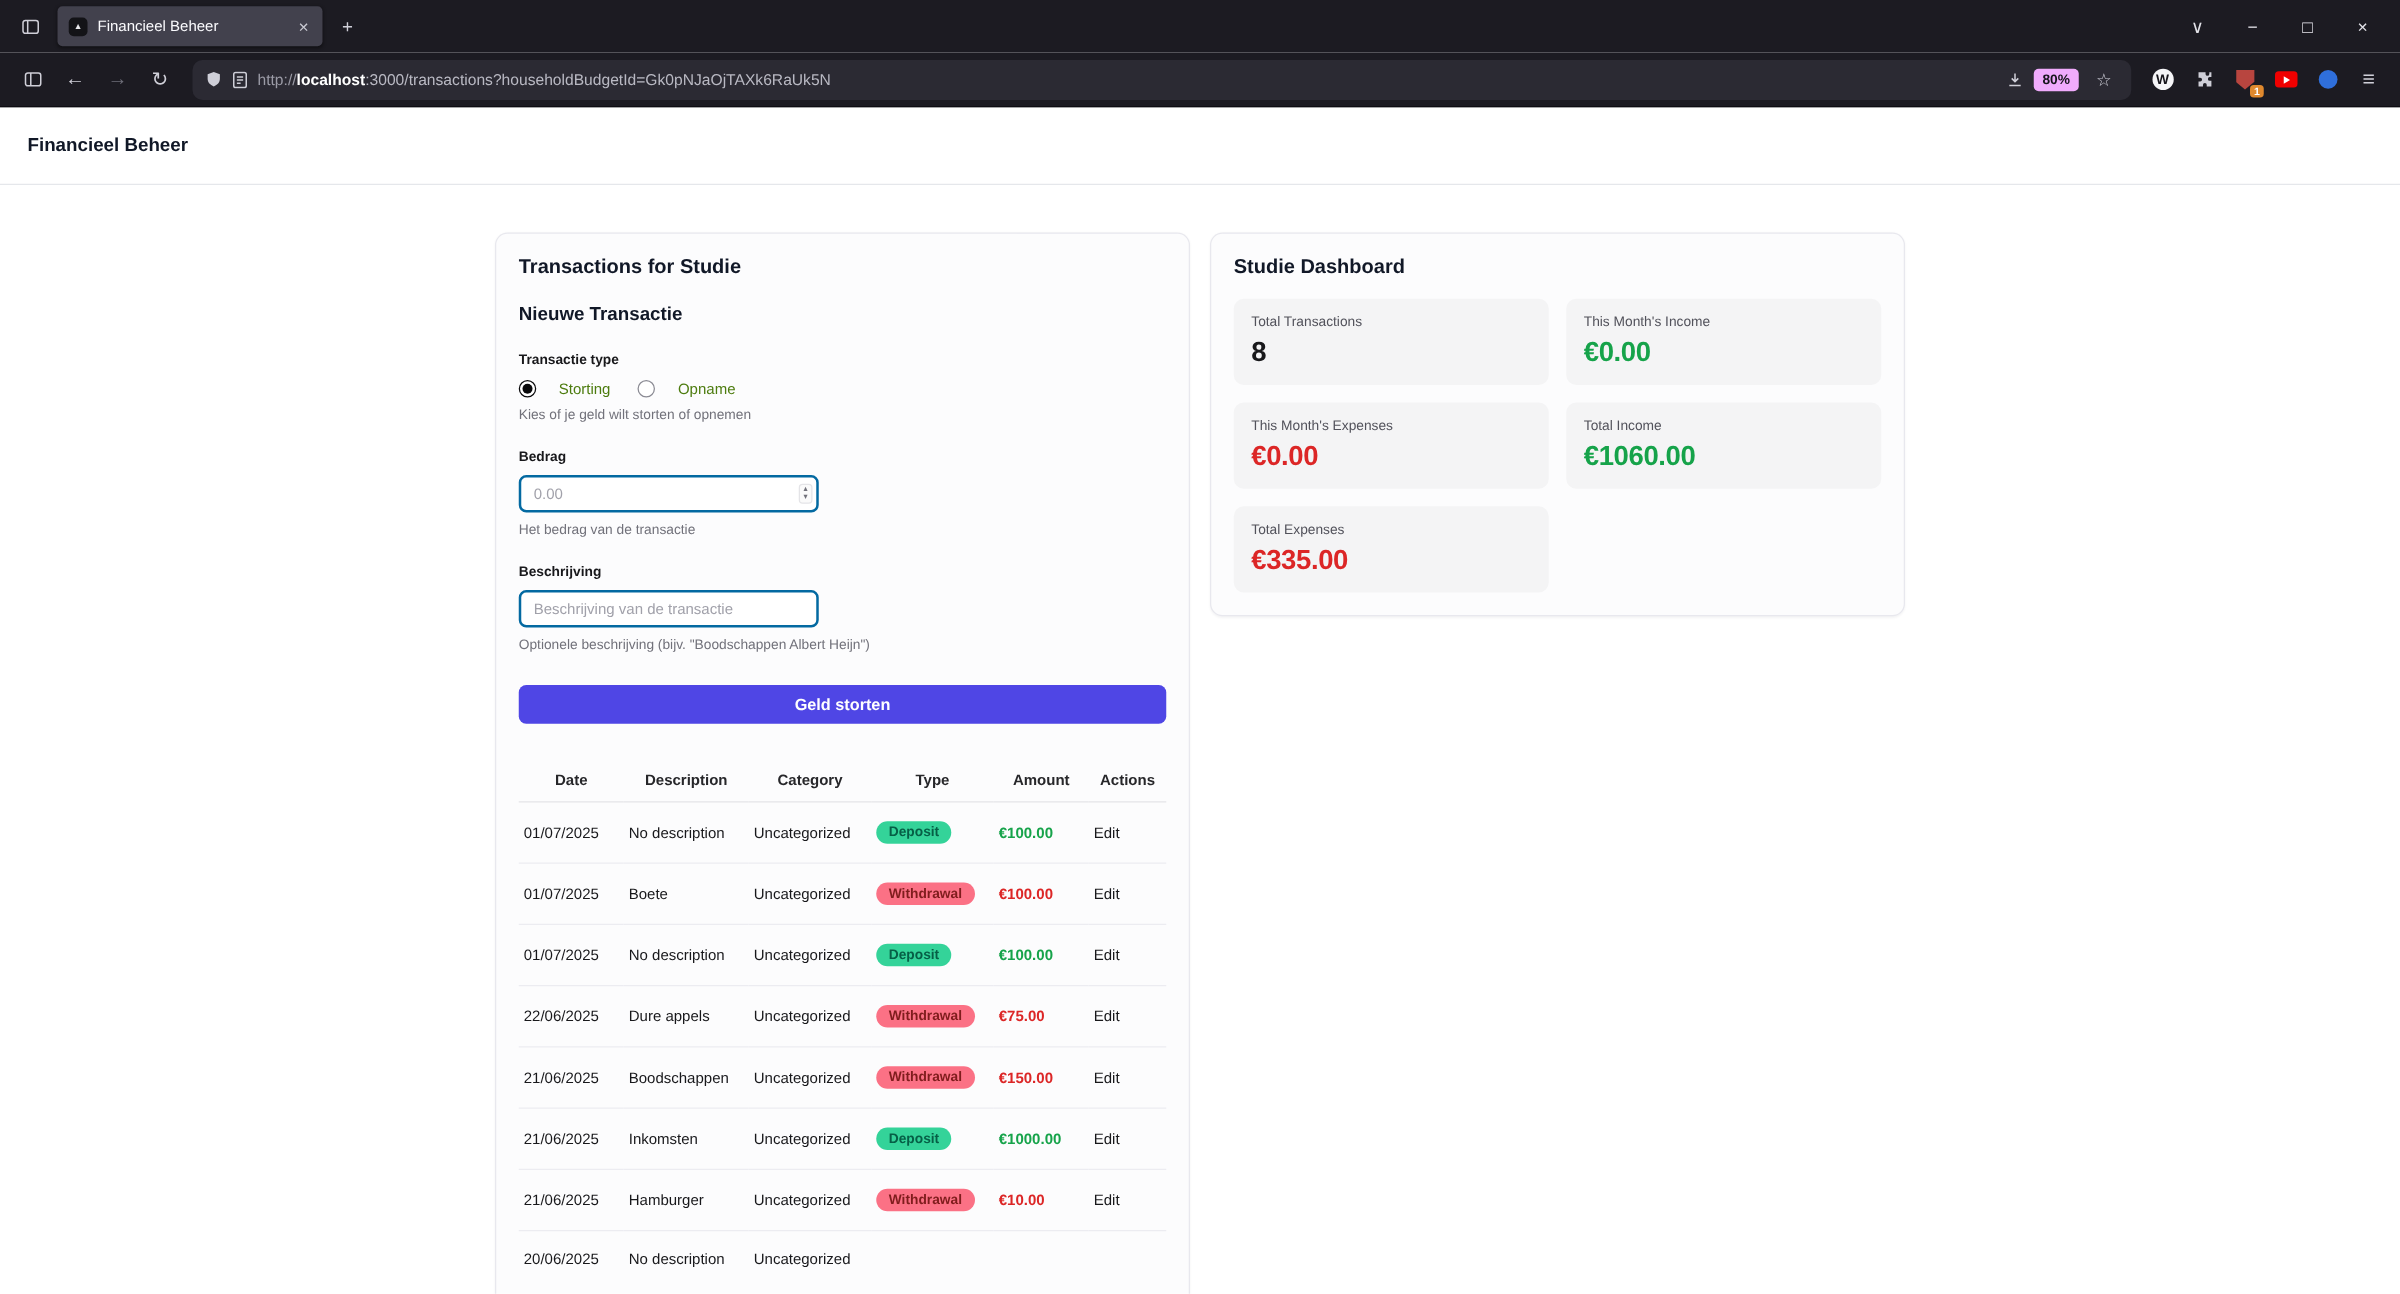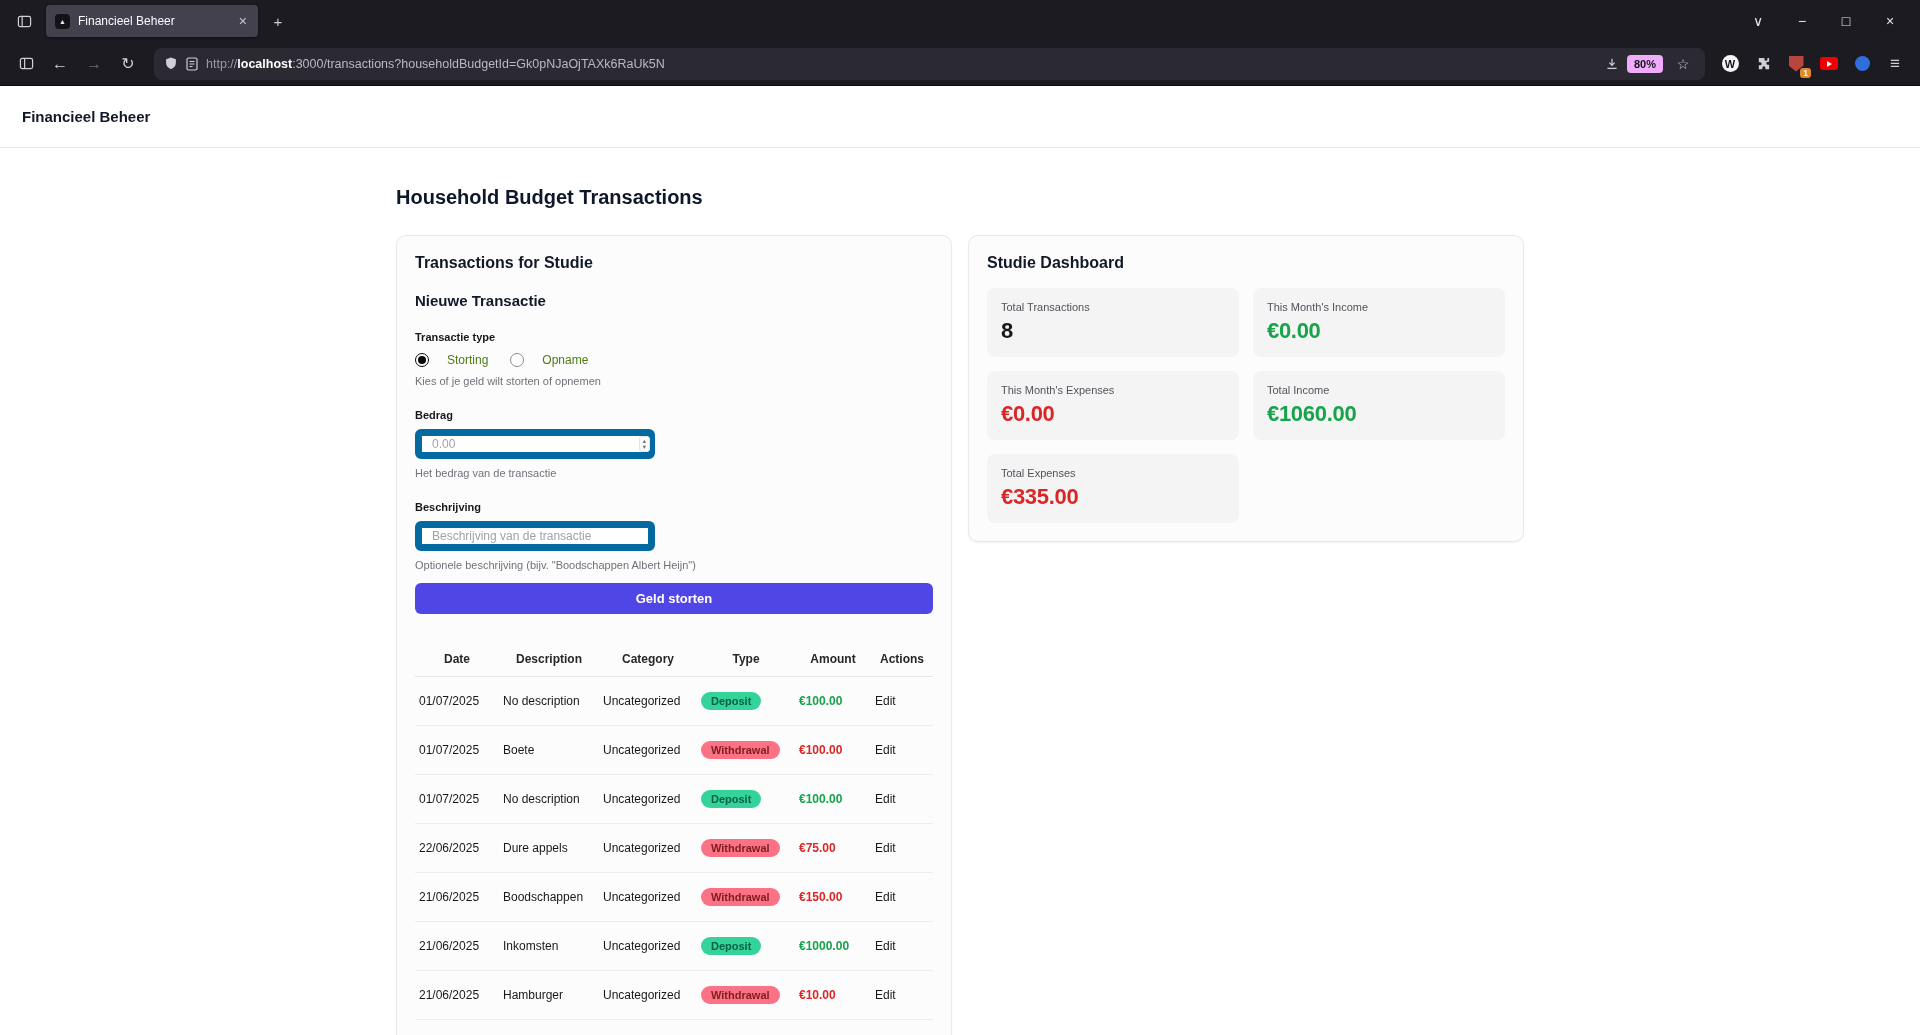--- a/index.html
+++ b/index.html
@@ -54,27 +54,27 @@
   .card-title { font-size:16px; font-weight:700; color:#111827; }
   .sub-title { margin-top:20px; font-size:15px; font-weight:600; color:#111827; }
   .field-label { margin-top:22px; font-size:11px; font-weight:600; color:#18181b; }
   .radios { margin-top:10px; display:flex; gap:22px; align-items:center; }
   .radio { display:flex; align-items:center; gap:18px; font-size:12px; color:#4d7c0f; cursor:pointer; }
   .rdot { width:14px; height:14px; border-radius:50%; border:1px solid #8a8a93; background:#fff; position:relative; flex:none; }
   .rdot.checked { border:1.5px solid #09090b; }
   .rdot.checked::after { content:""; position:absolute; inset:2px; border-radius:50%; background:#09090b; }
   .help { margin-top:8px; font-size:11px; color:#71717a; }
   .input-wrap { margin-top:8px; position:relative; width:240px; }
-  .text-input { width:100%; height:30px; border:7px solid #0369a1; border-radius:6px; padding:0 10px;
+  .text-input { width:100%; height:30px; border:2px solid #0369a1; border-radius:6px; padding:0 10px;
     font-size:12px; color:#18181b; background:#fff; font-family:inherit; }
   .text-input::placeholder { color:#a1a1aa; }
   .spinner { position:absolute; right:5px; top:50%; transform:translateY(-50%); display:flex; flex-direction:column;
     align-items:center; border:1px solid #e4e4e7; background:#fafafa; border-radius:3px; padding:1px 3px;
     color:#71717a; font-size:6.5px; line-height:6px; cursor:pointer; }
-  .submit-btn { margin-top:12px; width:100%; height:31px; background:#4f46e5; color:#fff; border:none; border-radius:6px;
+  .submit-btn { margin-top:26px; width:100%; height:31px; background:#4f46e5; color:#fff; border:none; border-radius:6px;
     font-size:13px; font-weight:600; cursor:pointer; font-family:inherit; }
 
   .tx-table { margin-top:28px; width:100%; border-collapse:collapse; font-size:12px; color:#18181b; }
   .tx-table th { text-align:center; font-weight:600; padding:10px 4px; border-bottom:1px solid #e4e4e7; color:#27272a; }
   .tx-table td { padding:15px 4px; border-bottom:1px solid #ececf1; vertical-align:middle; }
   .tx-table tr:last-child td { border-bottom:none; }
   .col-date{width:84px}.col-desc{width:100px}.col-cat{width:98px}.col-type{width:98px}.col-amt{width:76px}
   .badge { display:inline-block; padding:3px 10px; border-radius:999px; font-size:11px; font-weight:600; }
   .badge[data-kind="deposit"] { background:#34d399; color:#065f46; }
   .badge[data-kind="withdrawal"] { background:#fb7185; color:#7f1d1d; }
@@ -176,21 +176,20 @@
       </button>
       <button class="ext-btn" style="font-size:17px">≡</button>
     </div>
   </div>
 
   <header class="app-header">
     <span>Financieel Beheer</span>
   </header>
 
   <main class="content">
-    <h1 class="page-title">Household Budget Transactions</h1>
 
     <div class="cards">
 
       <section class="card">
         <div class="card-title">Transactions for Studie</div>
         <div class="sub-title">Nieuwe Transactie</div>
 
         <div class="field-label">Transactie type</div>
         <div class="radios">
           <label class="radio">

